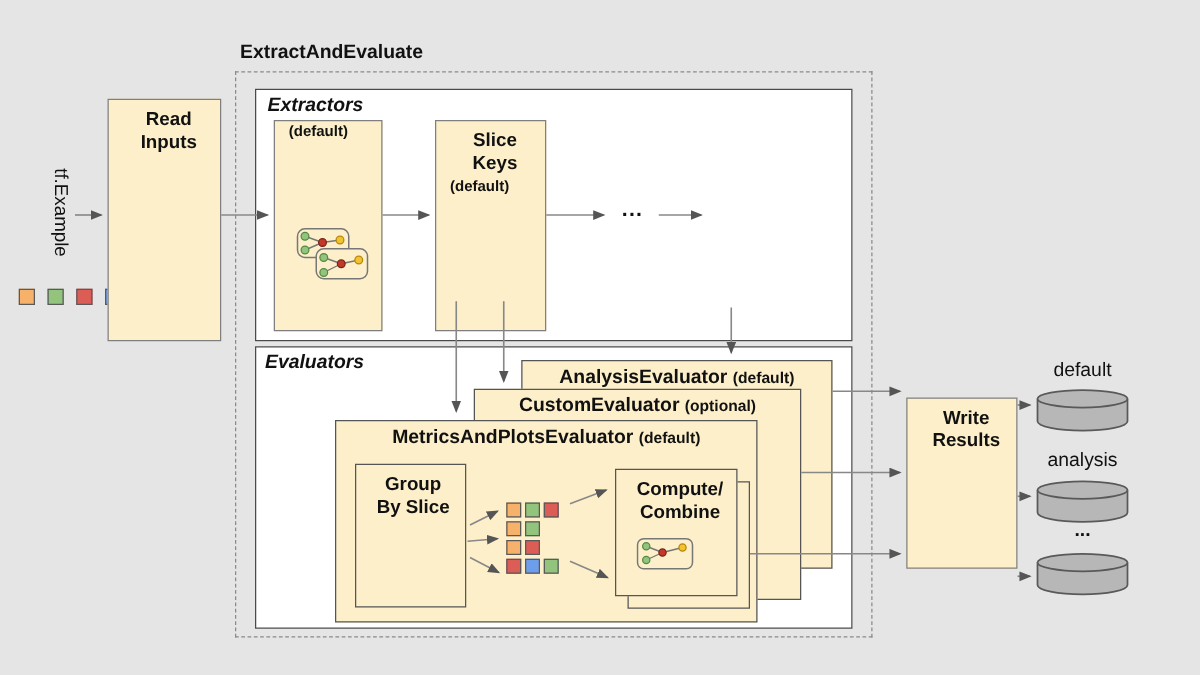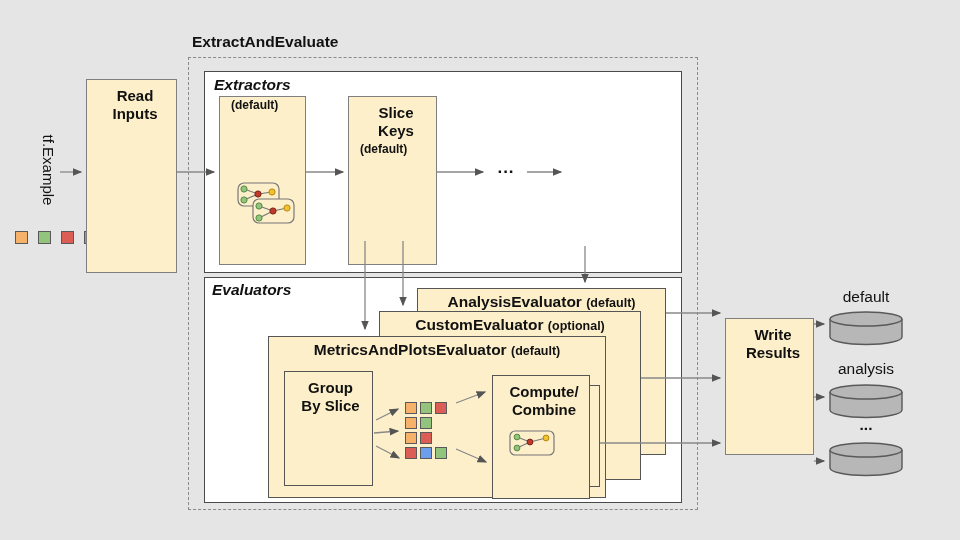--- a/index.html
+++ b/index.html
@@ -144,21 +144,21 @@
         <span class="sq" style="background: rgb(220, 93, 85);"></span>
       </div>
       <div class="sq-row">
         <span class="sq" style="background: rgb(220, 93, 85);"></span>
         <span class="sq" style="background: rgb(109, 158, 235);"></span>
         <span class="sq" style="background: rgb(147, 196, 125);"></span>
       </div>
     </div>
 
   <div class="innerbox" style="left:502px;top:385px;width:98px;height:102px;"></div>
-  <div class="innerbox" style="left:492px;top:375px;width:98px;height:124px;z-index:6;">
+  <div class="innerbox" style="left:492px;top:375px;width:98px;height:102px;z-index:6;">
     <div class="boxlabel" style="padding-left:10px;">
         <div>Compute/</div>
         <div>Combine</div>
       </div>
     <svg class="icon-svg" style="left:16px;top:54px;" width="48" height="28" viewBox="0 0 48 28">
       <rect x="1" y="1" width="44" height="24" rx="5" fill="var(--tan)" stroke="#777" stroke-width="1.2"></rect>
       <line x1="8" y1="7" x2="21" y2="12" stroke="#777" stroke-width="1.1"></line>
       <line x1="8" y1="18" x2="21" y2="12" stroke="#777" stroke-width="1.1"></line>
       <line x1="21" y1="12" x2="37" y2="8" stroke="#777" stroke-width="1.1"></line>
       <circle cx="8" cy="7" r="2.9" fill="var(--green)" stroke="#568a43"></circle>

